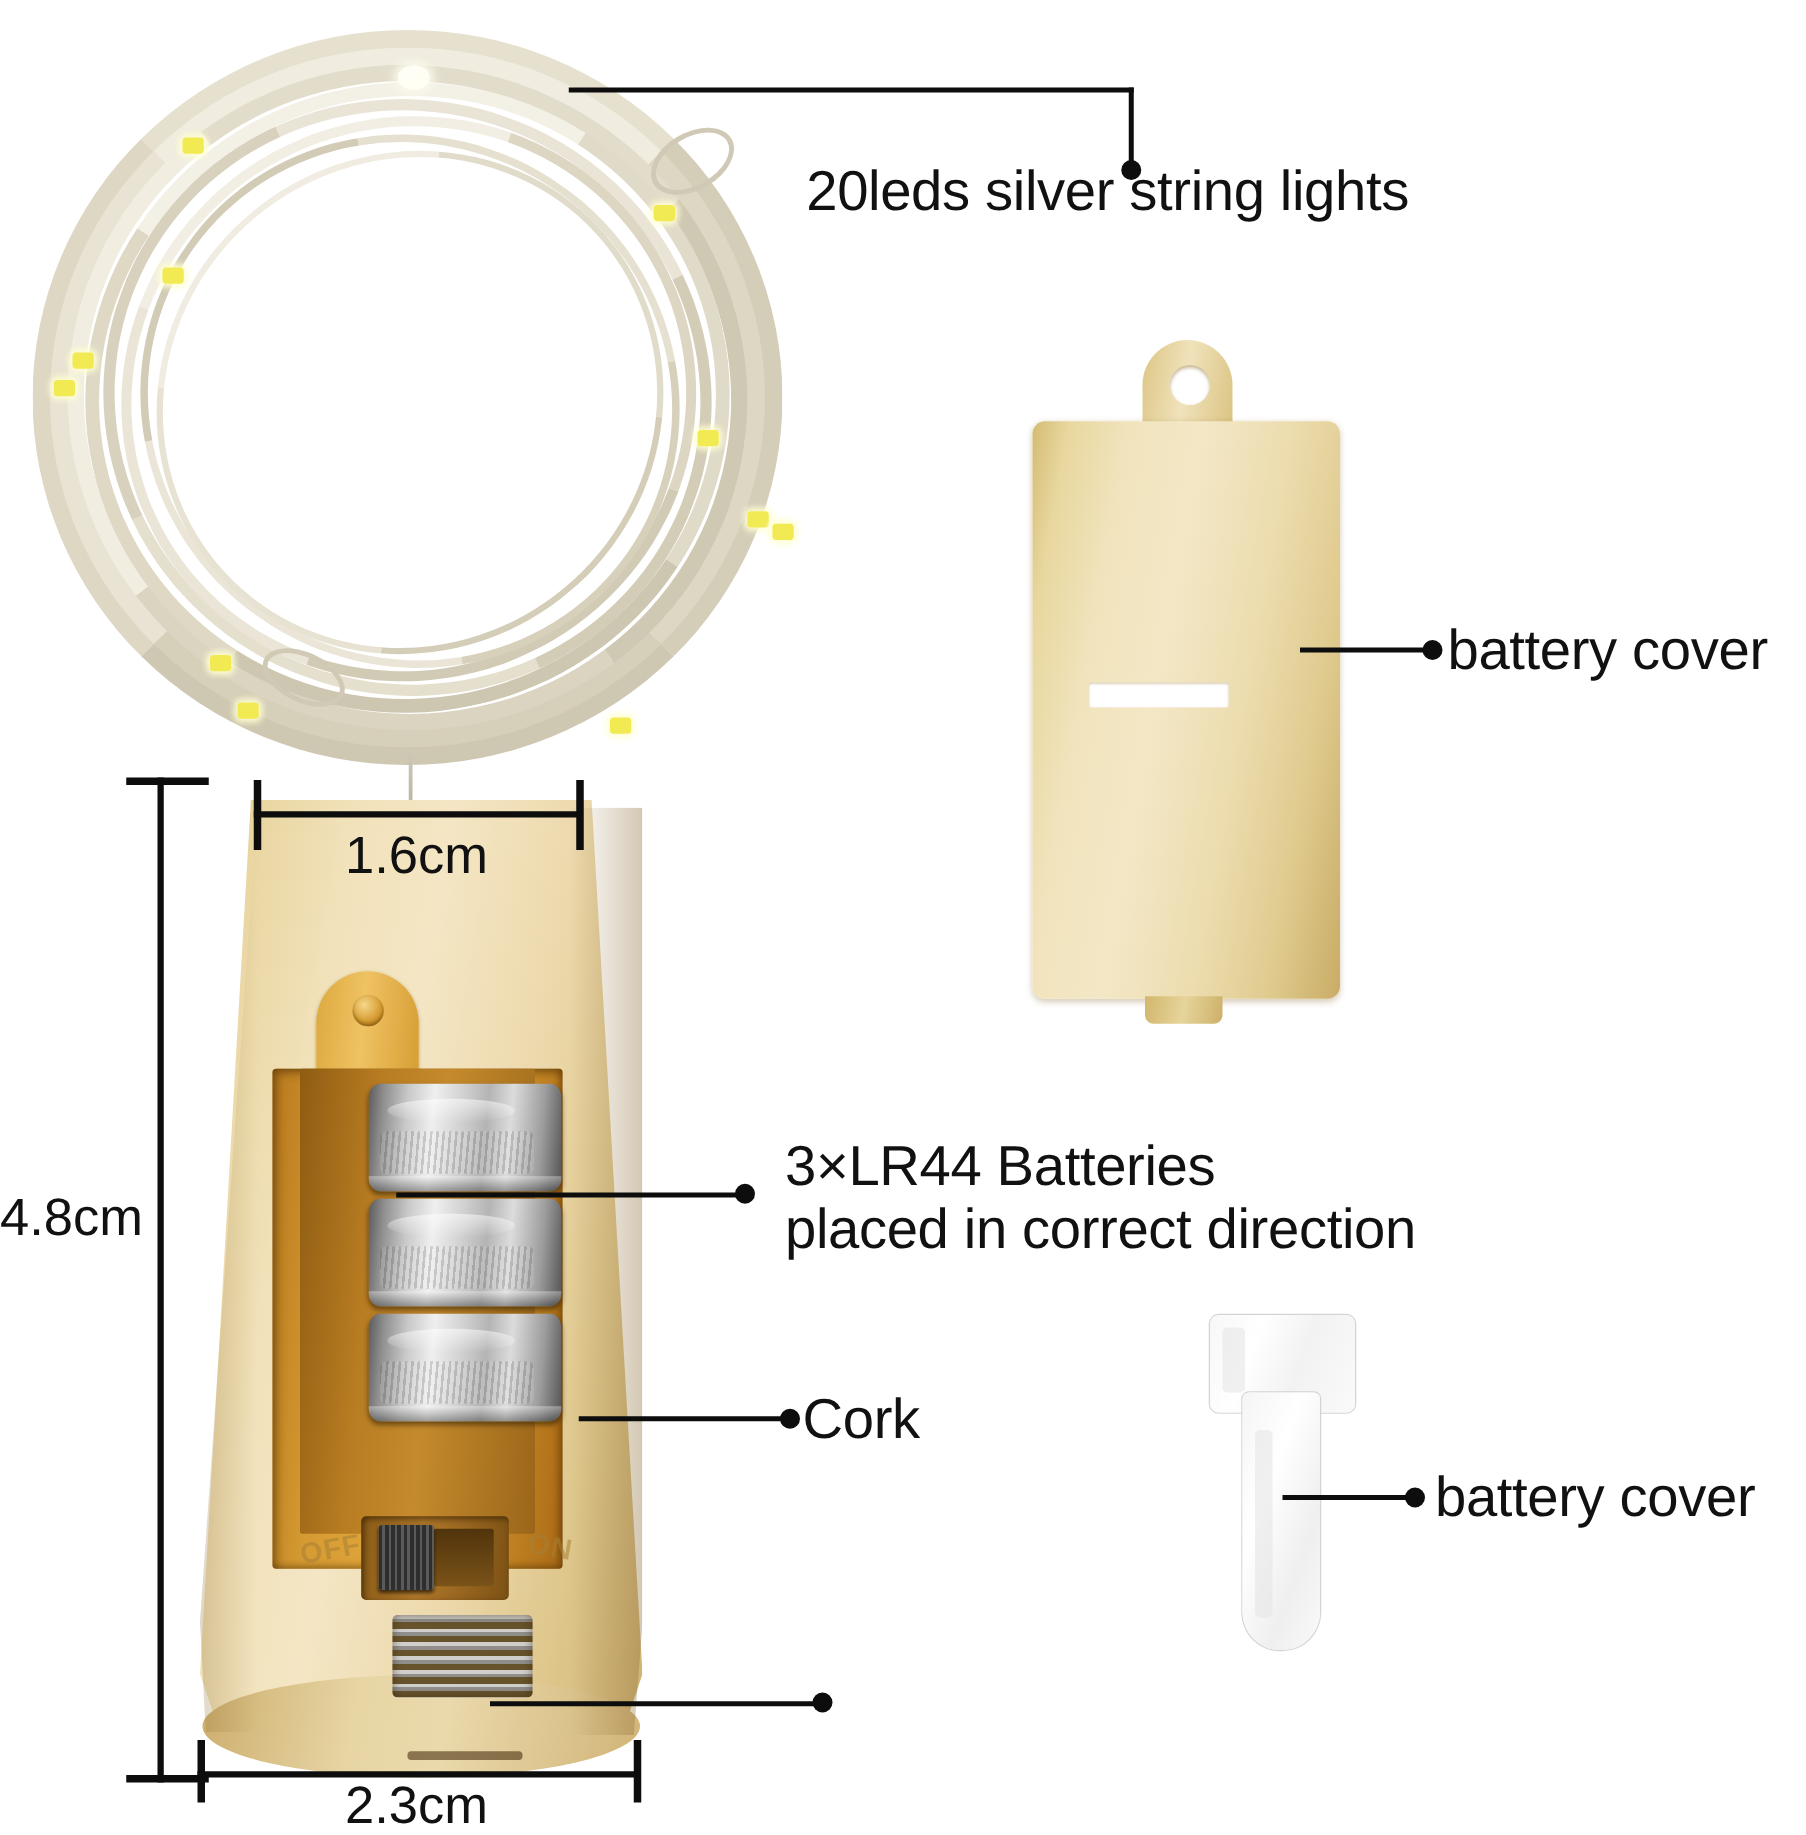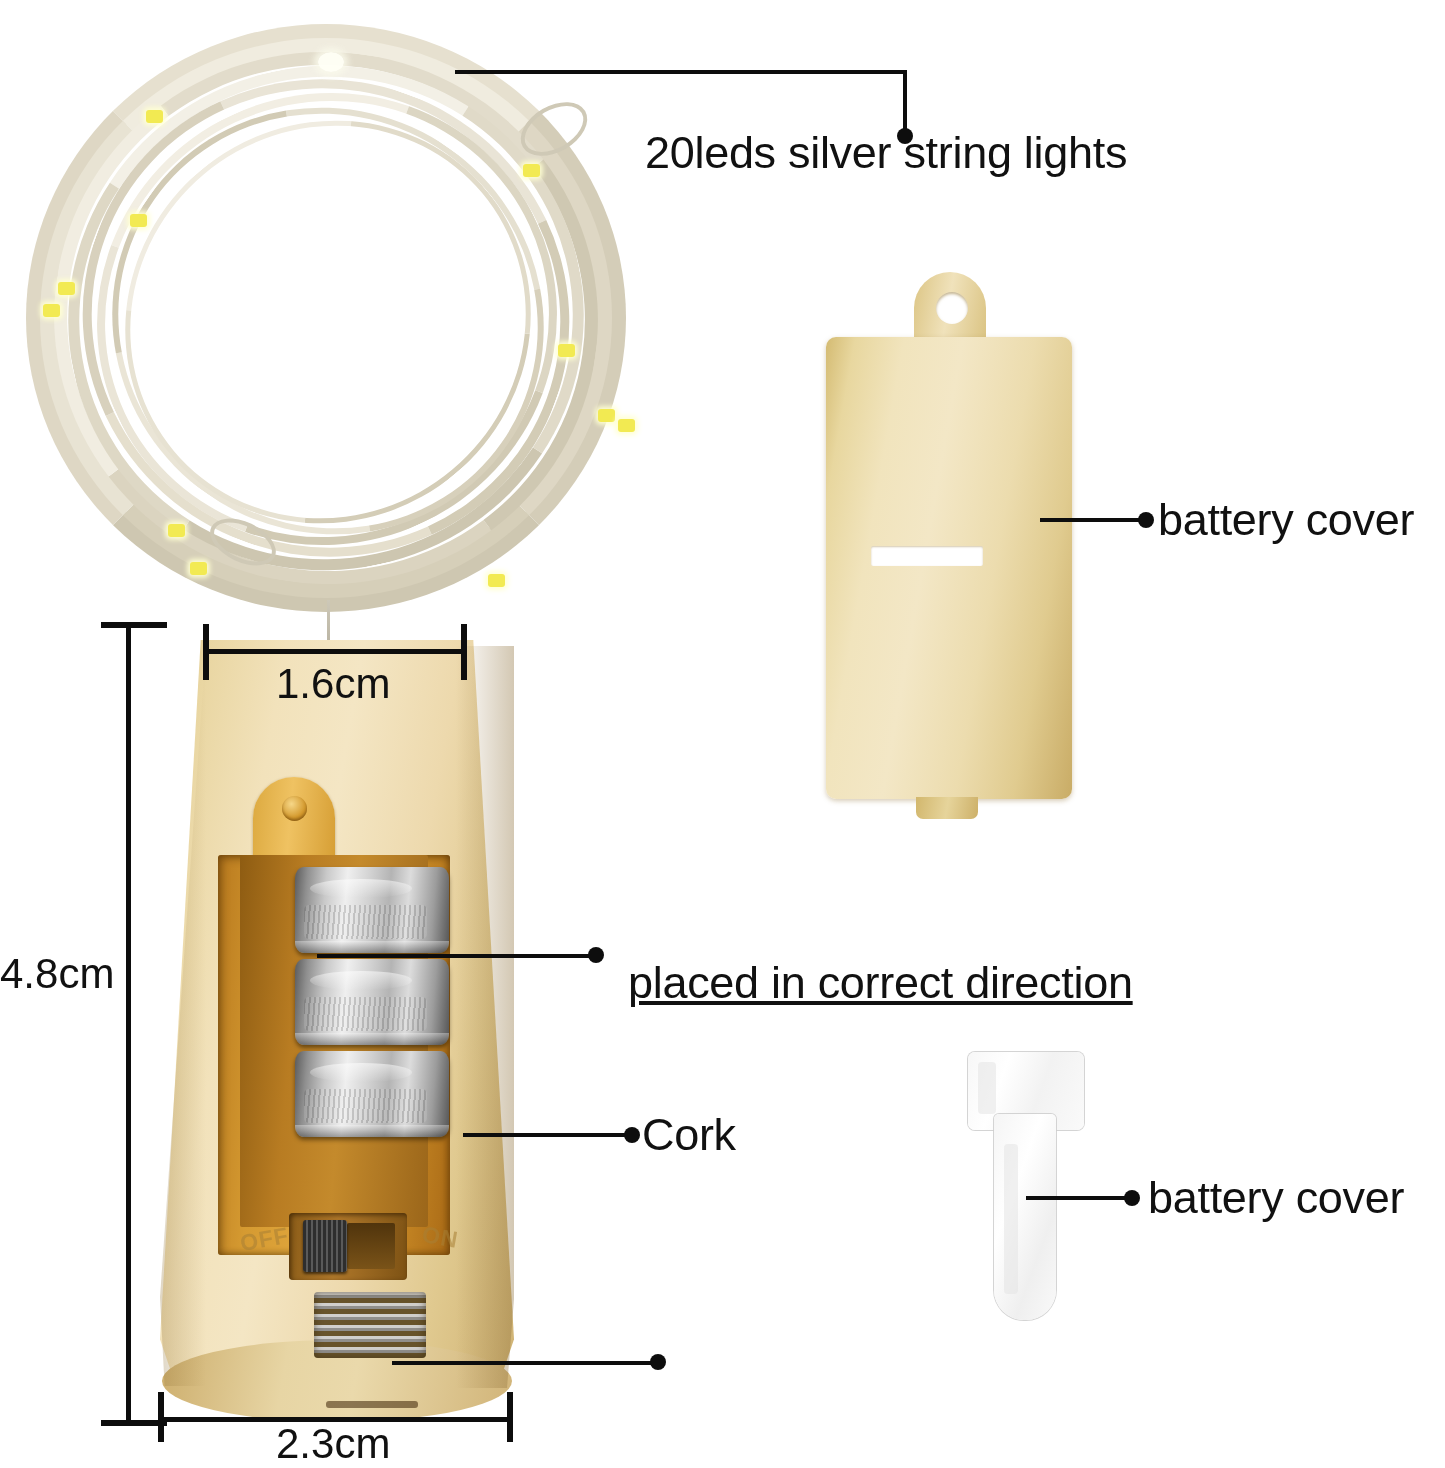--- a/index.html
+++ b/index.html
@@ -418,21 +418,22 @@
   <div class="dim-cap-h" style="left:101px; top:1420px; width:66px;"></div>
   <div class="dim-label" style="left:0px; top:950px; font-size:42px;">4.8cm</div>
 
   <div class="dim-cap-v" style="left:158px; top:1392px; height:50px;"></div>
   <div class="dim-cap-v" style="left:507px; top:1392px; height:50px;"></div>
   <div class="dim-h-line" style="left:158px; top:1417px; width:353px;"></div>
   <div class="dim-label" style="left:276px; top:1420px; font-size:42px;">2.3cm</div>
 
   <div class="lead-h" style="left:317px; top:954px; width:280px;"></div>
   <div class="lead-dot" style="left:588px; top:947px;"></div>
-  <div class="callout" style="left:628px; top:958px; font-size:45px;text-decoration:underline;">placed in correct direction</div>
+  <div class="callout" style="left:628px; top:908px; font-size:45px;">3×LR44 Batteries</div>
+  <div class="callout" style="left:628px; top:958px; font-size:45px;">placed in correct direction</div>
 
   <div class="lead-h" style="left:463px; top:1133px; width:168px;"></div>
   <div class="lead-dot" style="left:624px; top:1127px;"></div>
   <div class="callout" style="left:642px; top:1110px; font-size:45px;">Cork</div>
 
   <div class="lead-h" style="left:392px; top:1361px; width:265px;"></div>
   <div class="lead-dot" style="left:650px; top:1354px;"></div>
 
   <div id="cover-small">
     <div class="tool-head"></div>

